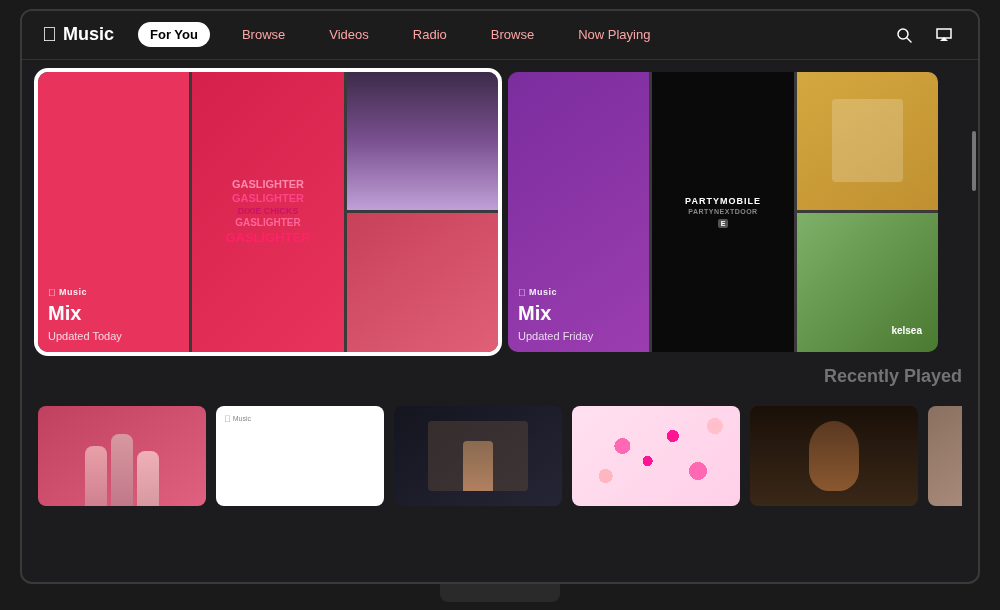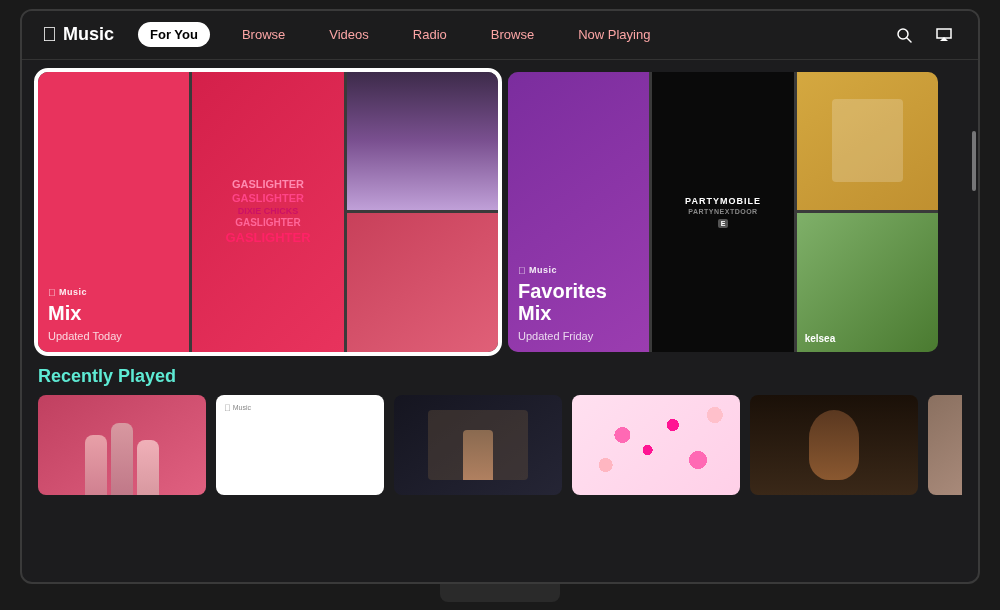--- a/index.html
+++ b/index.html
@@ -217,24 +217,25 @@
       height: 60px;
       background: rgba(255,255,255,0.4);
       border-radius: 2px;
     }
 
     
     .recently-played-section {
       flex-shrink: 0;
     }
     .section-title {
-      color: #5eead4;
+      color: #737373;
       font-size: 18px;
       font-weight: 700;
-      margin-bottom: 8px;
+      margin-bottom: 19px;
+      text-align: right;
     }
     .recently-played-row {
       display: flex;
       gap: 10px;
       overflow: hidden;
     }
     .rp-item {
       width: 168px;
       height: 100px;
       border-radius: 8px;
@@ -285,22 +286,22 @@
       justify-content: center;
       color: #fff;
       font-size: 11px;
       font-weight: 700;
       text-align: center;
     }
     .kelsea-cell {
       background: linear-gradient(135deg, #7fb069, #4a7a30);
       display: flex;
       align-items: flex-end;
-      justify-content: flex-start;
-      padding: 8px;
+      justify-content: flex-end;
+      padding: 16px;
     }
     .kelsea-text {
       color: #fff;
       font-size: 10px;
       font-weight: 600;
     }
 
     .explicit-badge {
       background: rgba(255,255,255,0.3);
       color: #fff;
@@ -391,21 +392,20 @@
 
         <div class="mix-card" style="width: 430px; height: 280px; position: relative;">
           <div class="favorites-card" style="display: grid; grid-template-columns: 1fr 1fr 1fr; grid-template-rows: 1fr 1fr; width: 100%; height: 100%; gap: 3px; background: rgb(58, 58, 58);">
 
             <div class="cell cell-large">
               <div class="cell-color purple" style="height:100%;background:linear-gradient(145deg, #7b2d9e, #9b3db0);justify-content:flex-end;">
                 <div class="apple-music-badge">
                   <span style="font-size:10px;"></span>
                   <span> Music</span>
                 </div>
-                <div class="mix-title">Favorites</div>
                 <div class="mix-title">Mix</div>
                 <div class="mix-subtitle">Updated Friday</div>
               </div>
             </div>
 
             <div class="cell">
               <div style="width:100%;height:100%;background:linear-gradient(145deg, #d4a840, #c09030);display:flex;align-items:center;justify-content:center;">
                 <div style="width:50%;height:60%;background:rgba(255,255,255,0.2);border-radius:4px;"></div>
               </div>
             </div>

